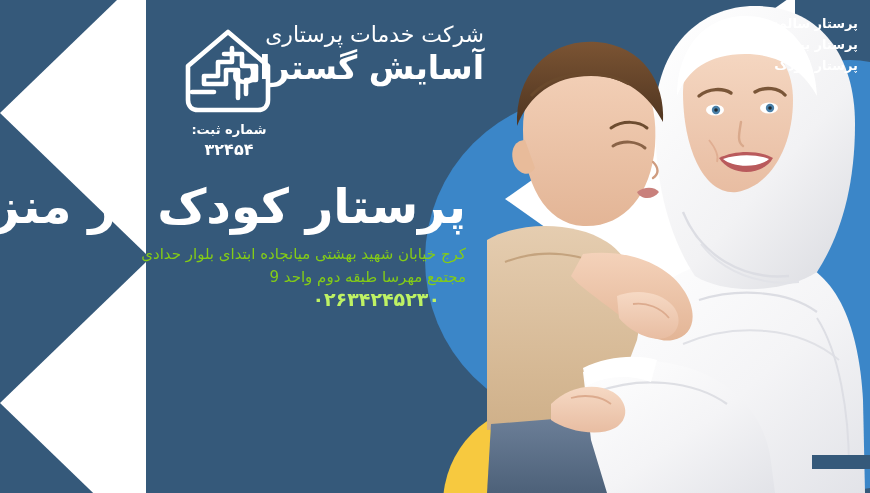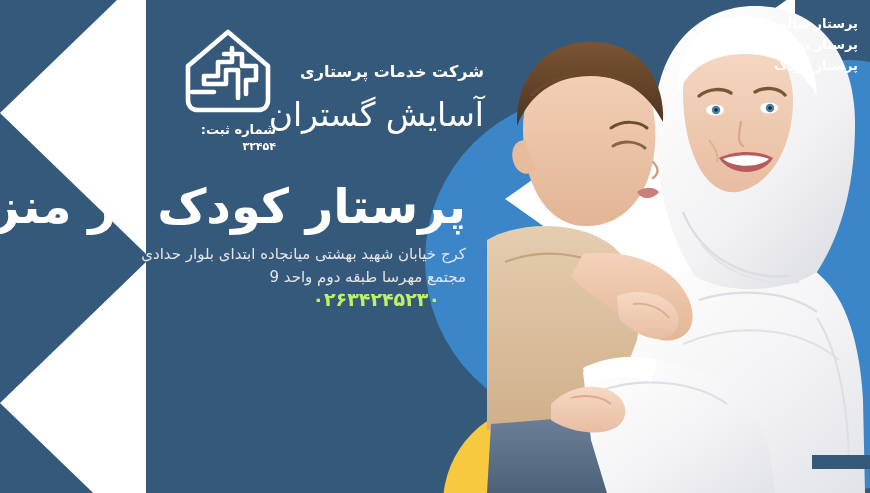--- a/index.html
+++ b/index.html
@@ -91,48 +91,47 @@
     width:96px;height:96px;
   }
   .logo-mark svg{display:block;}
   .brand{
     position:absolute;right:-4px;top:6px;
     text-align:right;
     color:#ffffff;
     line-height:1;
   }
   .brand-line1{
-    font-size:16px;font-weight:700;letter-spacing:-0.5px;
-    white-space:nowrap;
-    margin-top:40px;
+    font-size:22px;font-weight:400;letter-spacing:-0.5px;
+    white-space:nowrap;
   }
   .brand-line2{
-    font-size:33px;font-weight:400;letter-spacing:-0.5px;
-    margin-top:18px;white-space:nowrap;
+    font-size:33px;font-weight:700;letter-spacing:-0.5px;
+    margin-top:5px;white-space:nowrap;
   }
   .reg{
     position:absolute;left:2px;top:104px;
-    width:94px;color:#ffffff;
+    width:94px;text-align:center;color:#ffffff;
   }
   .reg-label{font-size:13px;font-weight:700;}
-  .reg-num{font-size:11px;font-weight:700;margin-top:3px;letter-spacing:1px;}
+  .reg-num{font-size:16px;font-weight:700;margin-top:3px;letter-spacing:1px;}
 
   
   .headline{
     position:absolute;
     right:404px;top:178px;
     color:#ffffff;
     font-size:48px;font-weight:700;
     white-space:nowrap;
     letter-spacing:-1px;
   }
   .addr{
     position:absolute;
     right:404px;top:243px;
-    color:#e5e5e5;
+    color:#84cc16;
     text-align:right;
     font-size:15px;
     line-height:1.55;
     white-space:nowrap;
   }
   .phone{
     position:absolute;
     right:430px;top:288px;
     color:#bef264;
     font-size:19px;font-weight:700;

